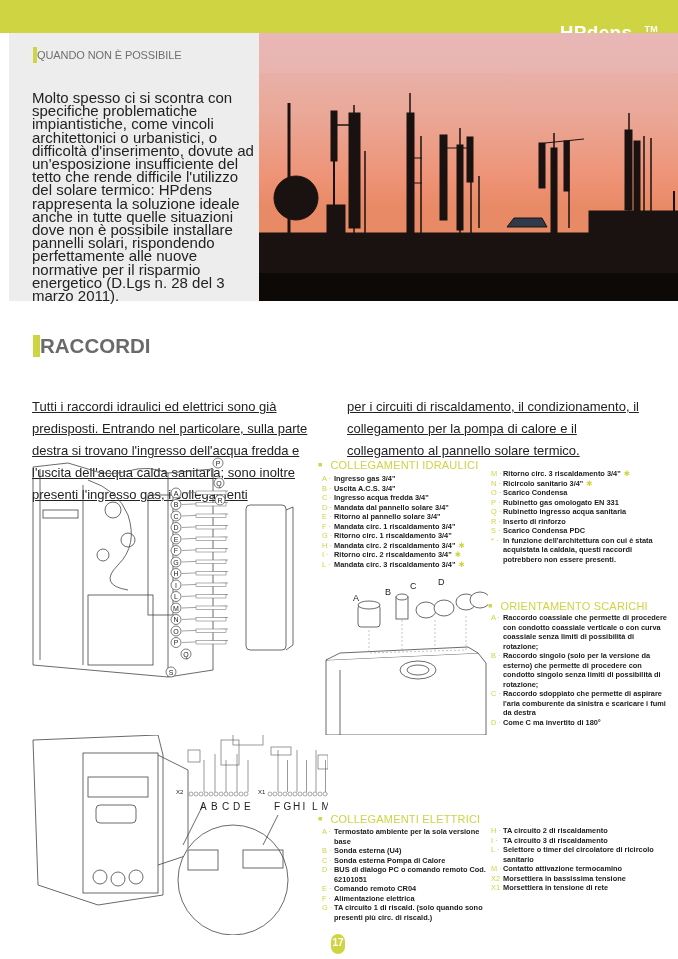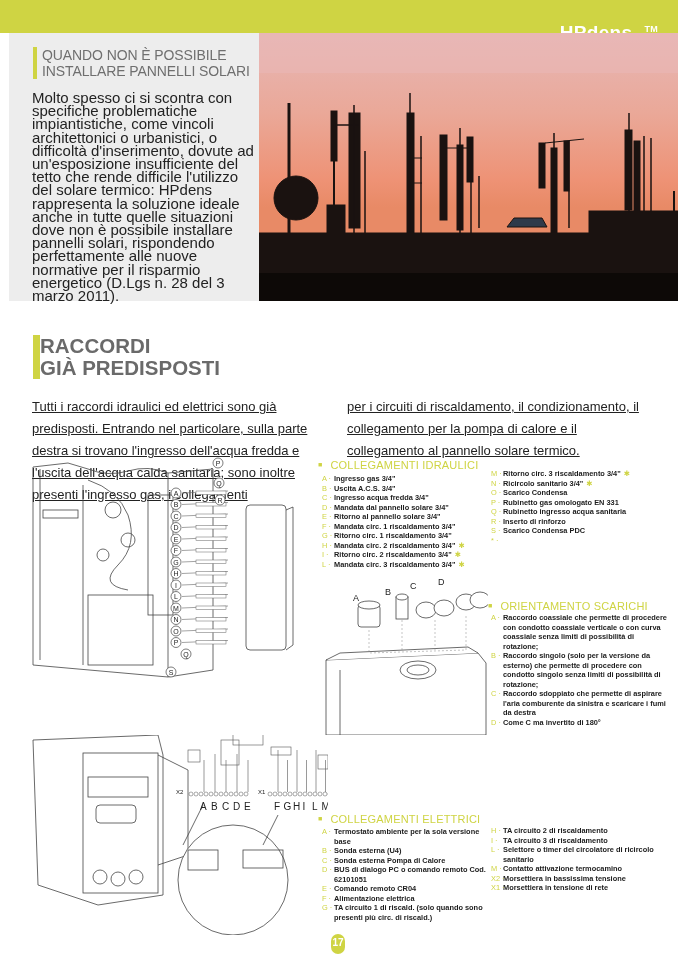--- a/index.html
+++ b/index.html
@@ -6,21 +6,21 @@
     html, body { width: 678px; height: 959px; background: #ffffff; overflow: hidden; }
     body { position: relative; font-family: "Liberation Sans", "DejaVu Sans", sans-serif; color: #2b2b2b; }
 
     .topbar { position: absolute; left: 0; top: 0; width: 678px; height: 33px; background: #cfd443; }
     .brand-tab { position: absolute; right: 0; top: 0; width: 245px; height: 50px; background: #cfd443;
       clip-path: polygon(0 0, 100% 0, 100% 100%, 10% 100%, 6% 66%, 0 66%); }
     .brand { position: absolute; right: 20px; top: 22px; color: #ffffff; font-size: 19px; font-weight: bold; letter-spacing: 0.3px; }
     .brand sup { font-size: 9px; vertical-align: super; margin-left: 12px; }
 
     .intro-box { position: absolute; left: 9px; top: 33px; width: 250px; height: 268px; background: #ededed; }
-    .intro-title { position: absolute; left: 33px; top: 47px; font-size: 14px; line-height: 16px; color: #6f6f6f; padding-left: 5px; border-left: 4px solid #cfd443; text-transform: uppercase; letter-spacing: -0.1px; }
+    .intro-title { position: absolute; left: 33px; top: 47px; font-size: 11px; line-height: 16px; color: #6f6f6f; border-left: 4px solid #cfd443; text-transform: uppercase; letter-spacing: -0.1px; }
     .intro-text { position: absolute; left: 32px; top: 91px; width: 225px; font-size: 15px; line-height: 13.2px; color: #222; }
 
     .photo { position: absolute; left: 259px; top: 33px; width: 419px; height: 268px; overflow: hidden;
       background: linear-gradient(180deg, #e7b7b6 0%, #eaa898 30%, #ee9275 55%, #e88a66 65%); }
     .photo svg { position: absolute; left: 0; top: 0; }
 
     .section-title { position: absolute; left: 33px; top: 335px; font-size: 20.5px; line-height: 22px; font-weight: bold; color: #6a6a6a; border-left: 7px solid #cfd443; }
 
     .body-col { position: absolute; font-size: 13px; line-height: 22px; color: #222; text-decoration: underline; }
     .body-col.left { left: 32px; top: 396px; width: 300px; }
@@ -39,21 +39,20 @@
 </head>
 <body>
 
 <div class="topbar"></div>
 <div class="brand-tab"></div>
 <div class="brand"><span>HPdens</span><sup>TM</sup></div>
 
 <div class="intro-box"></div>
 <div class="intro-title">
   <div>QUANDO NON È POSSIBILE</div>
-  <div>INSTALLARE PANNELLI SOLARI</div>
 </div>
 <p class="intro-text">Molto spesso ci si scontra con specifiche problematiche impiantistiche, come vincoli architettonici o urbanistici, o difficoltà d'inserimento, dovute ad un'esposizione insufficiente del tetto che rende difficile l'utilizzo del solare termico: HPdens rappresenta la soluzione ideale anche in tutte quelle situazioni dove non è possibile installare pannelli solari, rispondendo perfettamente alle nuove normative per il risparmio energetico (D.Lgs n. 28 del 3 marzo 2011).</p>
 
 <div class="photo">
   <svg width="419" height="268" viewBox="0 0 419 268">
     <rect x="0" y="0" width="419" height="40" fill="#e9b8b6" opacity="0.6"></rect>
     <g fill="#1a1210" stroke="#1a1210">
 
       <rect x="0" y="200" width="419" height="68"></rect>
       <rect x="330" y="178" width="89" height="24"></rect>
@@ -98,21 +97,20 @@
       <line x1="385" y1="103" x2="385" y2="178" stroke-width="1.5"></line>
       <line x1="392" y1="105" x2="392" y2="178" stroke-width="1.5"></line>
       <line x1="415" y1="158" x2="415" y2="180" stroke-width="2"></line>
     </g>
     <rect x="0" y="240" width="419" height="28" fill="#0d0907"></rect>
   </svg>
 </div>
 
 <div class="section-title">
   <div>RACCORDI</div>
-  <div>GIÀ PREDISPOSTI</div>
 </div>
 <p class="body-col left">Tutti i raccordi idraulici ed elettrici sono già predisposti. Entrando nel particolare, sulla parte destra si trovano l'ingresso dell'acqua fredda e l'uscita dell'acqua calda sanitaria; sono inoltre presenti l'ingresso gas, i collegamenti</p>
 <p class="body-col right">per i circuiti di riscaldamento, il condizionamento, il collegamento per la pompa di calore e il collegamento al pannello solare termico.</p>
 
 <svg class="diagram" style="left:28px; top:455px;" width="285" height="235" viewBox="0 0 285 235">
   <g fill="none" stroke="#444" stroke-width="0.8">
     <path d="M5,12 L5,210 L140,222 L140,18 Q120,10 100,16 Q80,22 60,14 L40,8 Z"></path>
     <path d="M12,14 L12,205"></path>
     <rect x="15" y="55" width="35" height="8"></rect>
     <path d="M55,30 L55,210"></path>
@@ -248,21 +246,21 @@
     <li><span class="k">L ·</span><span>Mandata circ. 3 riscaldamento 3/4"</span><span class="star">✱</span></li>
   </ul>
 <ul class="legend" id="idr-col2" style="left:491px; top:469px; width:180px;">
     <li><span class="k">M ·</span><span>Ritorno circ. 3 riscaldamento 3/4"</span><span class="star">✱</span></li>
     <li><span class="k">N ·</span><span>Ricircolo sanitario 3/4"</span><span class="star">✱</span></li>
     <li><span class="k">O ·</span><span>Scarico Condensa</span></li>
     <li><span class="k">P ·</span><span>Rubinetto gas omologato EN 331</span></li>
     <li><span class="k">Q ·</span><span>Rubinetto ingresso acqua sanitaria</span></li>
     <li><span class="k">R ·</span><span>Inserto di rinforzo</span></li>
     <li><span class="k">S ·</span><span>Scarico Condensa PDC</span></li>
-    <li><span class="k">* ·</span></li>
+    <li><span class="k">* ·</span><span>In funzione dell'architettura con cui è stata acquistata la caldaia, questi raccordi potrebbero non essere presenti.</span></li>
   </ul>
 
 <svg class="diagram" style="left:318px; top:575px;" width="170" height="160" viewBox="0 0 170 160">
   <g fill="#fff" stroke="#444" stroke-width="0.8">
     <path d="M8,85 L160,78 L168,88 L168,160 L8,160 Z"></path>
     <path d="M8,85 L22,78 L150,72 L160,78"></path>
     <line x1="22" y1="95" x2="22" y2="160"></line>
     <ellipse cx="100" cy="95" rx="18" ry="9"></ellipse>
     <ellipse cx="100" cy="95" rx="11" ry="5"></ellipse>
     <rect x="40" y="30" width="22" height="22" rx="3"></rect>

